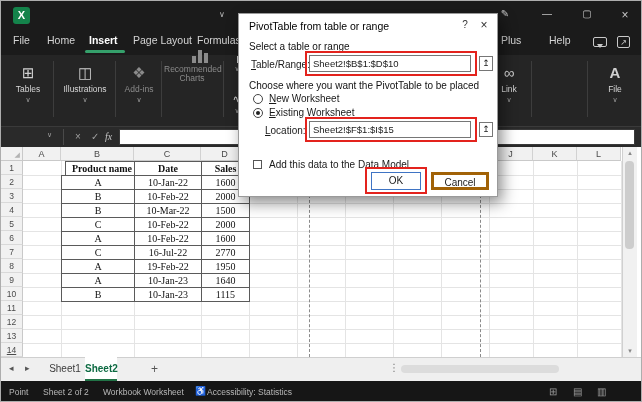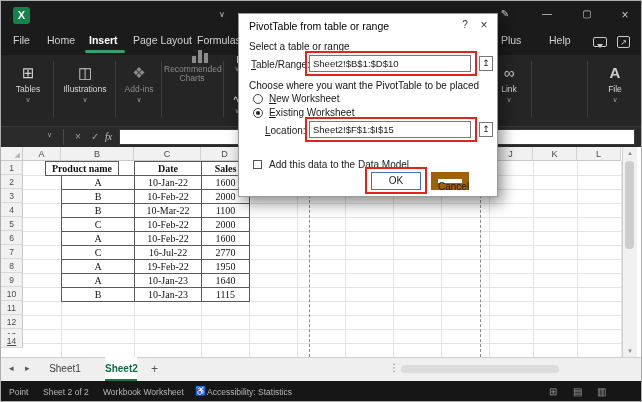--- a/index.html
+++ b/index.html
@@ -90,21 +90,21 @@
   .dlabel{white-space:nowrap}
   .accel::first-letter{text-decoration:underline}
   .dinput{background:#fff;border:1px solid #767676;width:162px;height:17px;line-height:15px;
           padding-left:3px;font-size:9.5px;white-space:nowrap}
   .rangebtn{width:14px;height:15px;border:1px solid #767676;text-align:center;line-height:13px;font-size:9px;color:#222}
   .radio{width:10px;height:10px;border:1px solid #444;border-radius:50%;background:#fff}
   .radio.sel:after{content:"";position:absolute;left:2px;top:2px;width:4px;height:4px;border-radius:50%;background:#222}
   .dcheck{width:9px;height:9px;border:1px solid #555;background:#fff}
   .dbtn{height:18px;text-align:center;line-height:16px;font-size:10px;background:#fff}
   .dbtn.ok{width:50px;border:1px solid #3f74c4}
-  .dbtn.cancel{width:38px;border:7px solid #a16207}
+  .dbtn.cancel{width:58px;border:3px solid #a16207}
   .redbox{position:absolute;border:2px solid #e3231d;z-index:60;background:transparent}
 </style>
 </head>
 <body>
 
 <div id="app">
 
   <div class="abs titlebar"></div>
   <div class="abs logo">X</div>
   <div class="abs title-chev" style="left:218px">∨</div>
@@ -200,21 +200,21 @@
       <div class="rowhead" style="top: 202px;">4</div>
       <div class="rowhead" style="top: 216px;">5</div>
       <div class="rowhead" style="top: 230px;">6</div>
       <div class="rowhead" style="top: 244px;">7</div>
       <div class="rowhead" style="top: 258px;">8</div>
       <div class="rowhead" style="top: 272px;">9</div>
       <div class="rowhead" style="top: 286px;">10</div>
       <div class="rowhead" style="top: 300px;">11</div>
       <div class="rowhead" style="top: 314px;">12</div>
       <div class="rowhead" style="top: 328px;">13</div>
-      <div class="rowhead" style="top: 333px; text-decoration: underline;">14</div>
+      <div class="rowhead" style="top: 342px; text-decoration: underline;">14</div>
       <div class="vline" style="left: 60px; top: 160px; width: 1px; height: 196px;"></div>
       <div class="vline" style="left: 133px; top: 160px; width: 1px; height: 196px;"></div>
       <div class="vline" style="left: 200px; top: 160px; width: 1px; height: 196px;"></div>
       <div class="vline" style="left: 248px; top: 160px; width: 1px; height: 196px;"></div>
       <div class="vline" style="left: 296px; top: 160px; width: 1px; height: 196px;"></div>
       <div class="vline" style="left: 344px; top: 160px; width: 1px; height: 196px;"></div>
       <div class="vline" style="left: 392px; top: 160px; width: 1px; height: 196px;"></div>
       <div class="vline" style="left: 440px; top: 160px; width: 1px; height: 196px;"></div>
       <div class="vline" style="left: 488px; top: 160px; width: 1px; height: 196px;"></div>
       <div class="vline" style="left: 532px; top: 160px; width: 1px; height: 196px;"></div>
@@ -227,32 +227,32 @@
       <div class="hline" style="left: 22px; top: 230px; width: 598px; height: 1px;"></div>
       <div class="hline" style="left: 22px; top: 244px; width: 598px; height: 1px;"></div>
       <div class="hline" style="left: 22px; top: 258px; width: 598px; height: 1px;"></div>
       <div class="hline" style="left: 22px; top: 272px; width: 598px; height: 1px;"></div>
       <div class="hline" style="left: 22px; top: 286px; width: 598px; height: 1px;"></div>
       <div class="hline" style="left: 22px; top: 300px; width: 598px; height: 1px;"></div>
       <div class="hline" style="left: 22px; top: 314px; width: 598px; height: 1px;"></div>
       <div class="hline" style="left: 22px; top: 328px; width: 598px; height: 1px;"></div>
       <div class="hline" style="left: 22px; top: 342px; width: 598px; height: 1px;"></div>
       <div class="hline" style="left: 22px; top: 356px; width: 598px; height: 1px;"></div>
-      <div class="tcell th" style="left: 44px; top: 160px; width: 74px; height: 15px;">Product name</div>
+      <div class="tcell th" style="left: 64px; top: 160px; width: 74px; height: 15px;">Product name</div>
       <div class="tcell th" style="left: 133px; top: 160px; width: 68px; height: 15px;">Date</div>
       <div class="tcell th" style="left: 200px; top: 160px; width: 49px; height: 15px;">Sales</div>
       <div class="tcell" style="left: 60px; top: 174px; width: 74px; height: 15px;">A</div>
       <div class="tcell" style="left: 133px; top: 174px; width: 68px; height: 15px;">10-Jan-22</div>
       <div class="tcell" style="left: 200px; top: 174px; width: 49px; height: 15px;">1600</div>
       <div class="tcell" style="left: 60px; top: 188px; width: 74px; height: 15px;">B</div>
       <div class="tcell" style="left: 133px; top: 188px; width: 68px; height: 15px;">10-Feb-22</div>
       <div class="tcell" style="left: 200px; top: 188px; width: 49px; height: 15px;">2000</div>
       <div class="tcell" style="left: 60px; top: 202px; width: 74px; height: 15px;">B</div>
       <div class="tcell" style="left: 133px; top: 202px; width: 68px; height: 15px;">10-Mar-22</div>
-      <div class="tcell" style="left: 200px; top: 202px; width: 49px; height: 15px;">1100</div>
+      <div class="tcell" style="left: 200px; top: 202px; width: 49px; height: 15px;">1500</div>
       <div class="tcell" style="left: 60px; top: 216px; width: 74px; height: 15px;">C</div>
       <div class="tcell" style="left: 133px; top: 216px; width: 68px; height: 15px;">10-Feb-22</div>
       <div class="tcell" style="left: 200px; top: 216px; width: 49px; height: 15px;">2000</div>
       <div class="tcell" style="left: 60px; top: 230px; width: 74px; height: 15px;">A</div>
       <div class="tcell" style="left: 133px; top: 230px; width: 68px; height: 15px;">10-Feb-22</div>
       <div class="tcell" style="left: 200px; top: 230px; width: 49px; height: 15px;">1600</div>
       <div class="tcell" style="left: 60px; top: 244px; width: 74px; height: 15px;">C</div>
       <div class="tcell" style="left: 133px; top: 244px; width: 68px; height: 15px;">16-Jul-22</div>
       <div class="tcell" style="left: 200px; top: 244px; width: 49px; height: 15px;">2770</div>
       <div class="tcell" style="left: 60px; top: 258px; width: 74px; height: 15px;">A</div>
@@ -271,21 +271,21 @@
 
   <div class="abs vscroll"></div>
   <div class="varrow" style="top:148px">▴</div>
   <div class="abs vthumb"></div>
   <div class="varrow" style="top:346px">▾</div>
 
   <div class="abs tabrow"></div>
   <div class="tabarrow" style="left:8px">◂</div>
   <div class="tabarrow" style="left:24px">▸</div>
   <div class="sheettab" style="left:40px;width:48px">Sheet1</div>
-  <div class="sheettab active" style="left:104px;width:32px">Sheet2</div>
+  <div class="sheettab active" style="left:84px;width:32px">Sheet2</div>
   <div class="addtab" style="left:150px">+</div>
   <div class="splitter">⋮</div>
   <div class="abs hthumb"></div>
 
   <div class="abs statusbar"></div>
   <div class="stext" style="left:8px">Point</div>
   <div class="stext" style="left:42px">Sheet 2 of 2</div>
   <div class="stext" style="left:102px">Workbook Worksheet</div>
   <div class="sico" style="left:194px">♿</div>
   <div class="stext" style="left:206px">Accessibility: Statistics</div>

